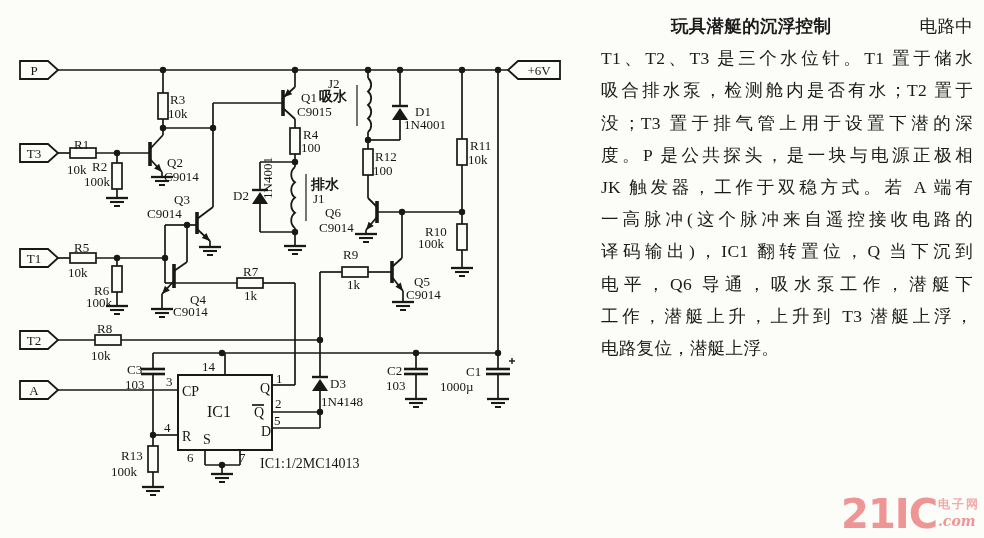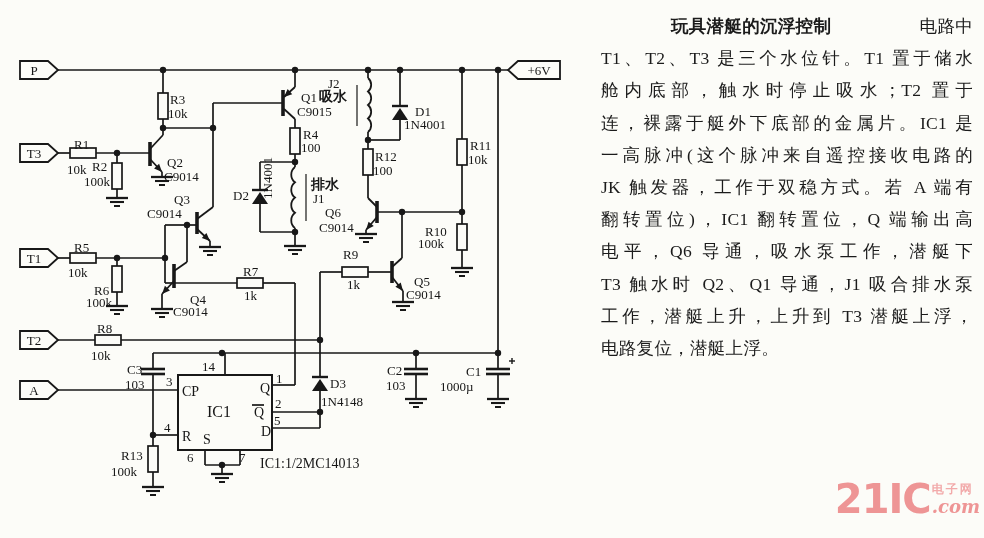--- a/index.html
+++ b/index.html
@@ -13,30 +13,30 @@
   svg text{font-family:"Liberation Serif","DejaVu Serif",serif;fill:#161616;}
   .article{
     position:absolute;left:601px;top:10px;width:372px;
     font-size:17.5px;line-height:32.2px;letter-spacing:.3px;
   }
   .article .title-line{display:flex;justify-content:space-between;padding-left:70px;}
   .article .title-line .t{font-weight:700;}
   .article .body-line{text-align:justify;text-align-last:justify;}
   .article .body-line:last-child{text-align-last:left;}
   .watermark{
-    position:absolute;right:4px;bottom:21px;
+    position:absolute;right:4px;bottom:6px;
     display:flex;align-items:center;user-select:none;text-align:right;
   }
   .wm-brand{
     font-family:"DejaVu Sans","Liberation Sans",sans-serif;
     font-weight:800;font-size:40px;line-height:36px;color:#ee9595;letter-spacing:-1px;
   }
   .wm-right{display:flex;flex-direction:column;align-items:flex-start;margin-left:1px;}
   .wm-cn{font-size:12px;line-height:15px;color:#f2aaaa;letter-spacing:2px;font-weight:700;}
-  .wm-com{font-style:italic;font-weight:700;font-size:18px;line-height:19px;color:#ee9595;
+  .wm-com{font-style:italic;font-weight:700;font-size:14px;line-height:19px;color:#ee9595;
     font-family:"DejaVu Serif","Liberation Serif",serif;}
 </style>
 </head>
 <body>
 
 <div class="schematic-wrap">
   <svg width="606" height="538" viewBox="0 0 606 538">
       <line x1="58" y1="70" x2="508" y2="70" stroke="#181818" stroke-width="1.7"></line>
       <line x1="163" y1="70" x2="163" y2="93" stroke="#181818" stroke-width="1.7"></line>
       <line x1="163" y1="119" x2="163" y2="135" stroke="#181818" stroke-width="1.7"></line>
@@ -320,27 +320,27 @@
     </svg>
 </div>
 
 <div class="article">
   <div class="title-line">
     <span class="t">玩具潜艇的沉浮控制</span>
       <span>电路中</span>
   </div>
   <div id="article-body">
       <div class="body-line">T1、T2、T3 是三个水位针。T1 置于储水</div>
-      <div class="body-line">舱内底部，触水时停止吸水；T2 置于</div>
-      <div class="body-line">连，裸露于艇外下底部的金属片。IC1 是</div>
+      <div class="body-line">吸合排水泵，检测舱内是否有水；T2 置于</div>
+      <div class="body-line">没；T3 置于排气管上用于设置下潜的深</div>
+      <div class="body-line">度。P 是公共探头，是一块与电源正极相</div>
+      <div class="body-line">JK 触发器，工作于双稳方式。若 A 端有</div>
       <div class="body-line">一高脉冲(这个脉冲来自遥控接收电路的</div>
-      <div class="body-line">JK 触发器，工作于双稳方式。若 A 端有</div>
-      <div class="body-line">翻转置位)，IC1 翻转置位，Q 端输出高</div>
+      <div class="body-line">译码输出)，IC1 翻转置位，Q 当下沉到</div>
       <div class="body-line">电平，Q6 导通，吸水泵工作，潜艇下</div>
-      <div class="body-line">T3 触水时 Q2、Q1 导通，J1 吸合排水泵</div>
       <div class="body-line">工作，潜艇上升，上升到 T3 潜艇上浮，</div>
       <div class="body-line">电路复位，潜艇上浮。</div>
     </div>
 </div>
 
 <div class="watermark">
   <span class="wm-brand">21IC</span>
   <span class="wm-right">
     <span class="wm-cn">电子网</span>
     <span class="wm-com">.com</span>

